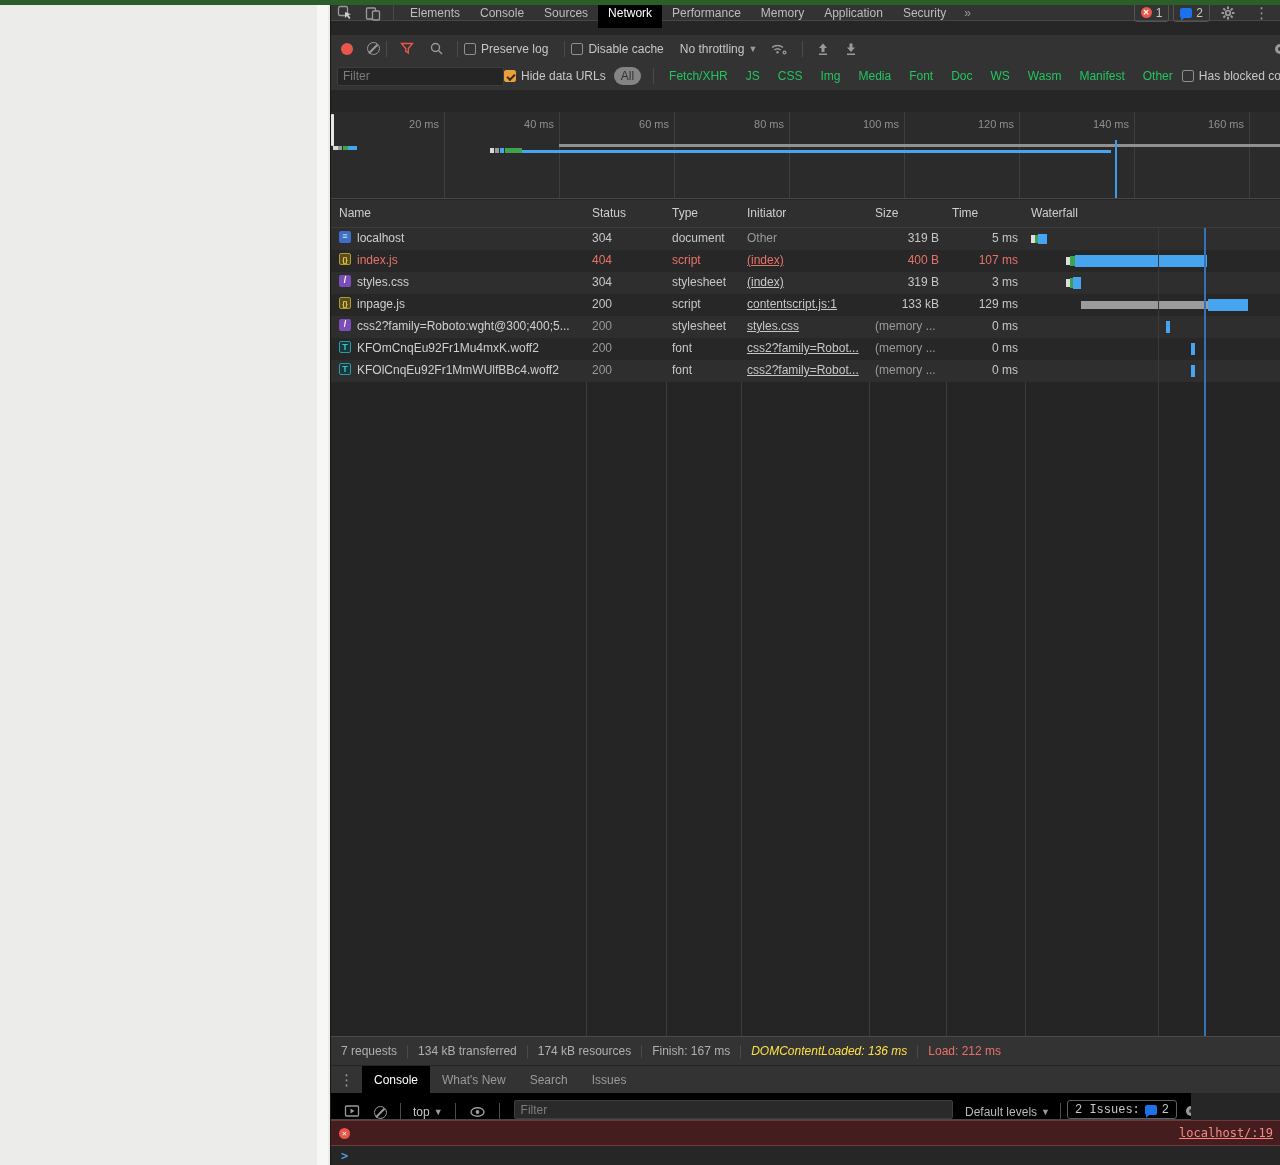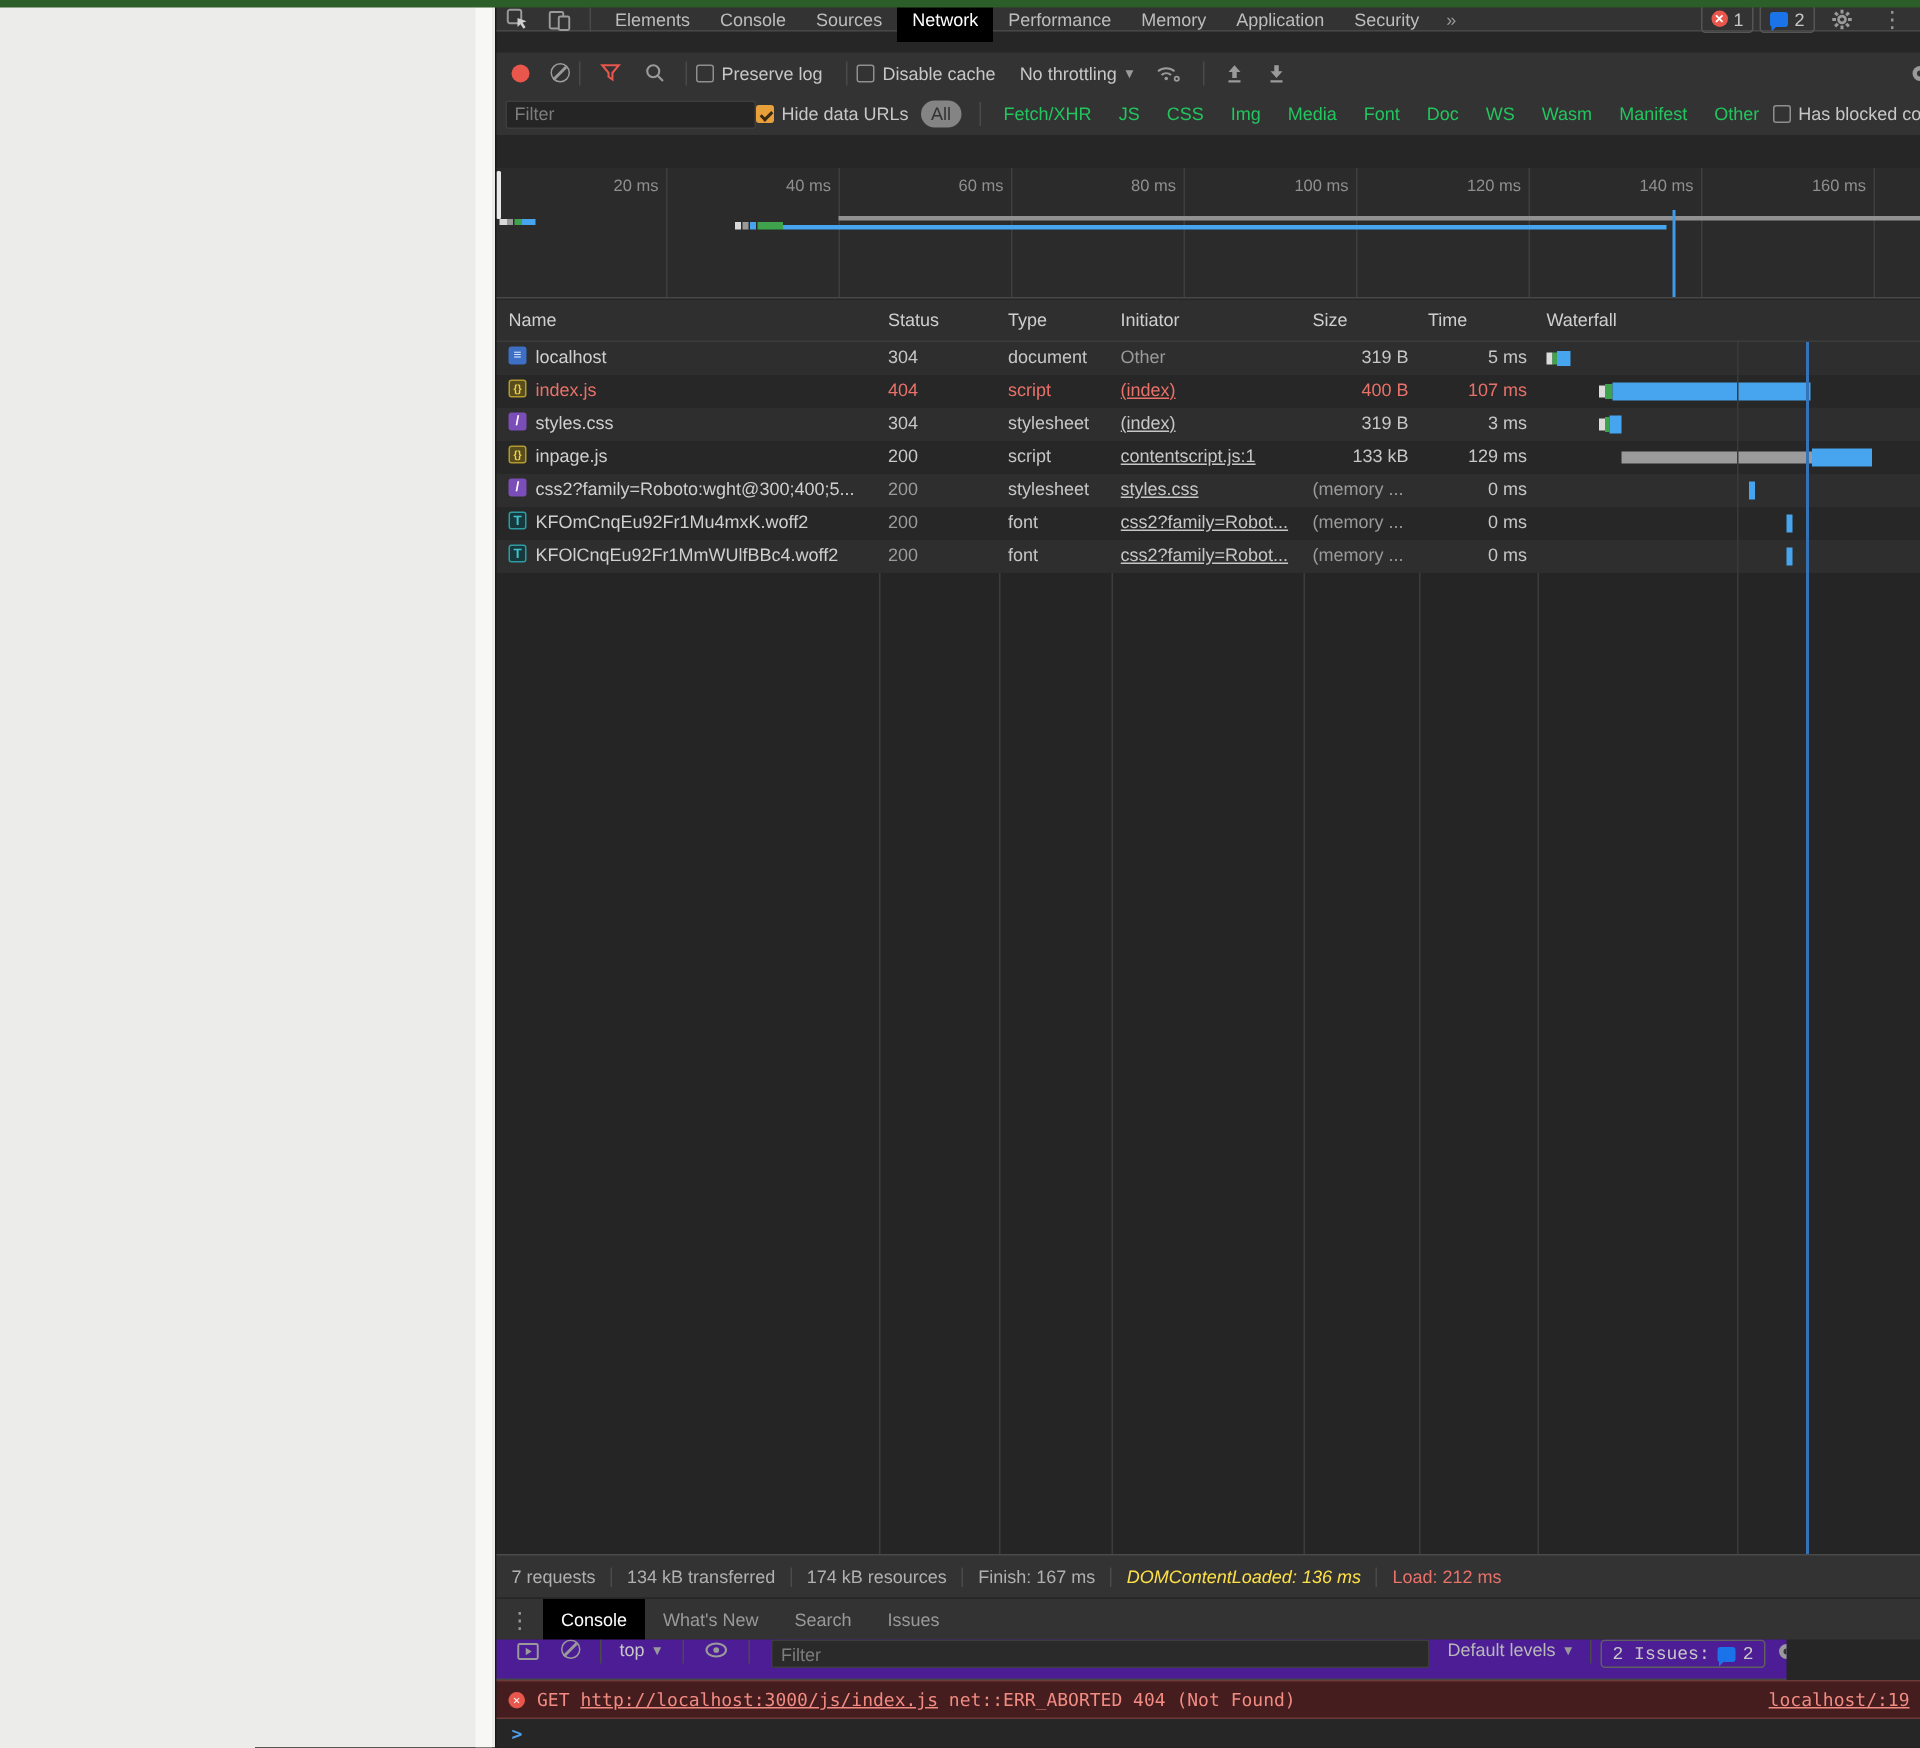--- a/index.html
+++ b/index.html
@@ -104,21 +104,21 @@
   .summary .item { white-space:nowrap; }
   .summary .vsep { height:13px; margin:0 10px; }
   .sum-dcl { color:#fde047;font-style:italic; }
   .sum-load { color:#e8726a; }
 
   
   .drawer-tabs { position:absolute; left:0; top:1060px; width:950px; height:28px; background:#333; display:flex; align-items:center; border-top:1px solid #262626; }
   .kebab { color:#9a9a9a; font-size:15px; padding:0 8px; cursor:pointer; }
   .ctab { padding:0 12px; height:28px; line-height:28px; color:#9a9a9a; cursor:pointer; white-space:nowrap; }
   .ctab.active { background:#000; color:#fff; }
-  .console-toolbar { position:absolute; left:0; top:1088px; width:860px; height:27px; background:#4c1d95; display:flex; align-items:flex-start; padding:0 6px; border-bottom:1px solid #474747; overflow:hidden; }
+  .console-toolbar { position:absolute; left:0; top:1088px; width:860px; height:27px; background:#000000; display:flex; align-items:flex-end; padding:0 6px; border-bottom:1px solid #474747; overflow:hidden; }
   .ctx { display:flex; align-items:center; cursor:pointer; margin:0 6px; white-space:nowrap; color:#c7c7c7; }
   .con-input { flex:1; height:19px; background:#2a2a2a; border:1px solid #3d3d3d; border-radius:2px; color:#c7c7c7; font-size:12px; padding:0 6px; margin:0 8px; font-family:"Liberation Sans",sans-serif; max-width:545px; }
   .levels { display:flex; align-items:center; cursor:pointer; white-space:nowrap; color:#b8b8b8; margin:0 4px; }
   .issues-btn { display:flex; align-items:center; gap:5px; border:1px solid #5f5f5f; border-radius:3px; height:19px; padding:0 7px; cursor:pointer; white-space:nowrap;font-family:Liberation Mono, monospace; }
   .console-error { position:absolute; left:0; top:1115px; width:950px; height:26px; background:#451d1f; border-top:1px solid #6d3a39; border-bottom:1px solid #6d3a39;
                    display:flex; align-items:center; padding:0 8px; font-family:"DejaVu Sans Mono","Liberation Mono",monospace; color:#f28b82; font-size:12px; }
   .console-error .msg { margin-left:8px; white-space:nowrap; overflow:hidden; }
   .console-error u { cursor:pointer; }
   .err-src { margin-left:auto; text-decoration:underline; cursor:pointer; white-space:nowrap; }
   .console-prompt { position:absolute; left:0; top:1141px; width:950px; height:19px; background:#262626; display:flex; align-items:center; padding-left:10px; }
@@ -475,25 +475,20 @@
     <span class="edge-ico" style="position:static;margin-left:6px;margin-right:-14px;flex:none">
       <svg width="16" height="16">
           <circle cx="8" cy="8" r="5" fill="#9a9a9a"></circle>
           <circle cx="8" cy="8" r="2" fill="#333"></circle>
         </svg>
     </span>
   </div>
 
   <div class="console-error">
     <span class="err-dot" style="flex:none">✕</span>
-    <span class="msg">
-      <span>GET</span>
-      <u>http://localhost:3000/js/index.js</u>
-      <span>net::ERR_ABORTED 404 (Not Found)</span>
-    </span>
     <span class="err-src">localhost/:19</span>
   </div>
 
   <div class="console-prompt">
     <span class="chev">&gt;</span>
   </div>
 
 </div>
 
 </body></html>

